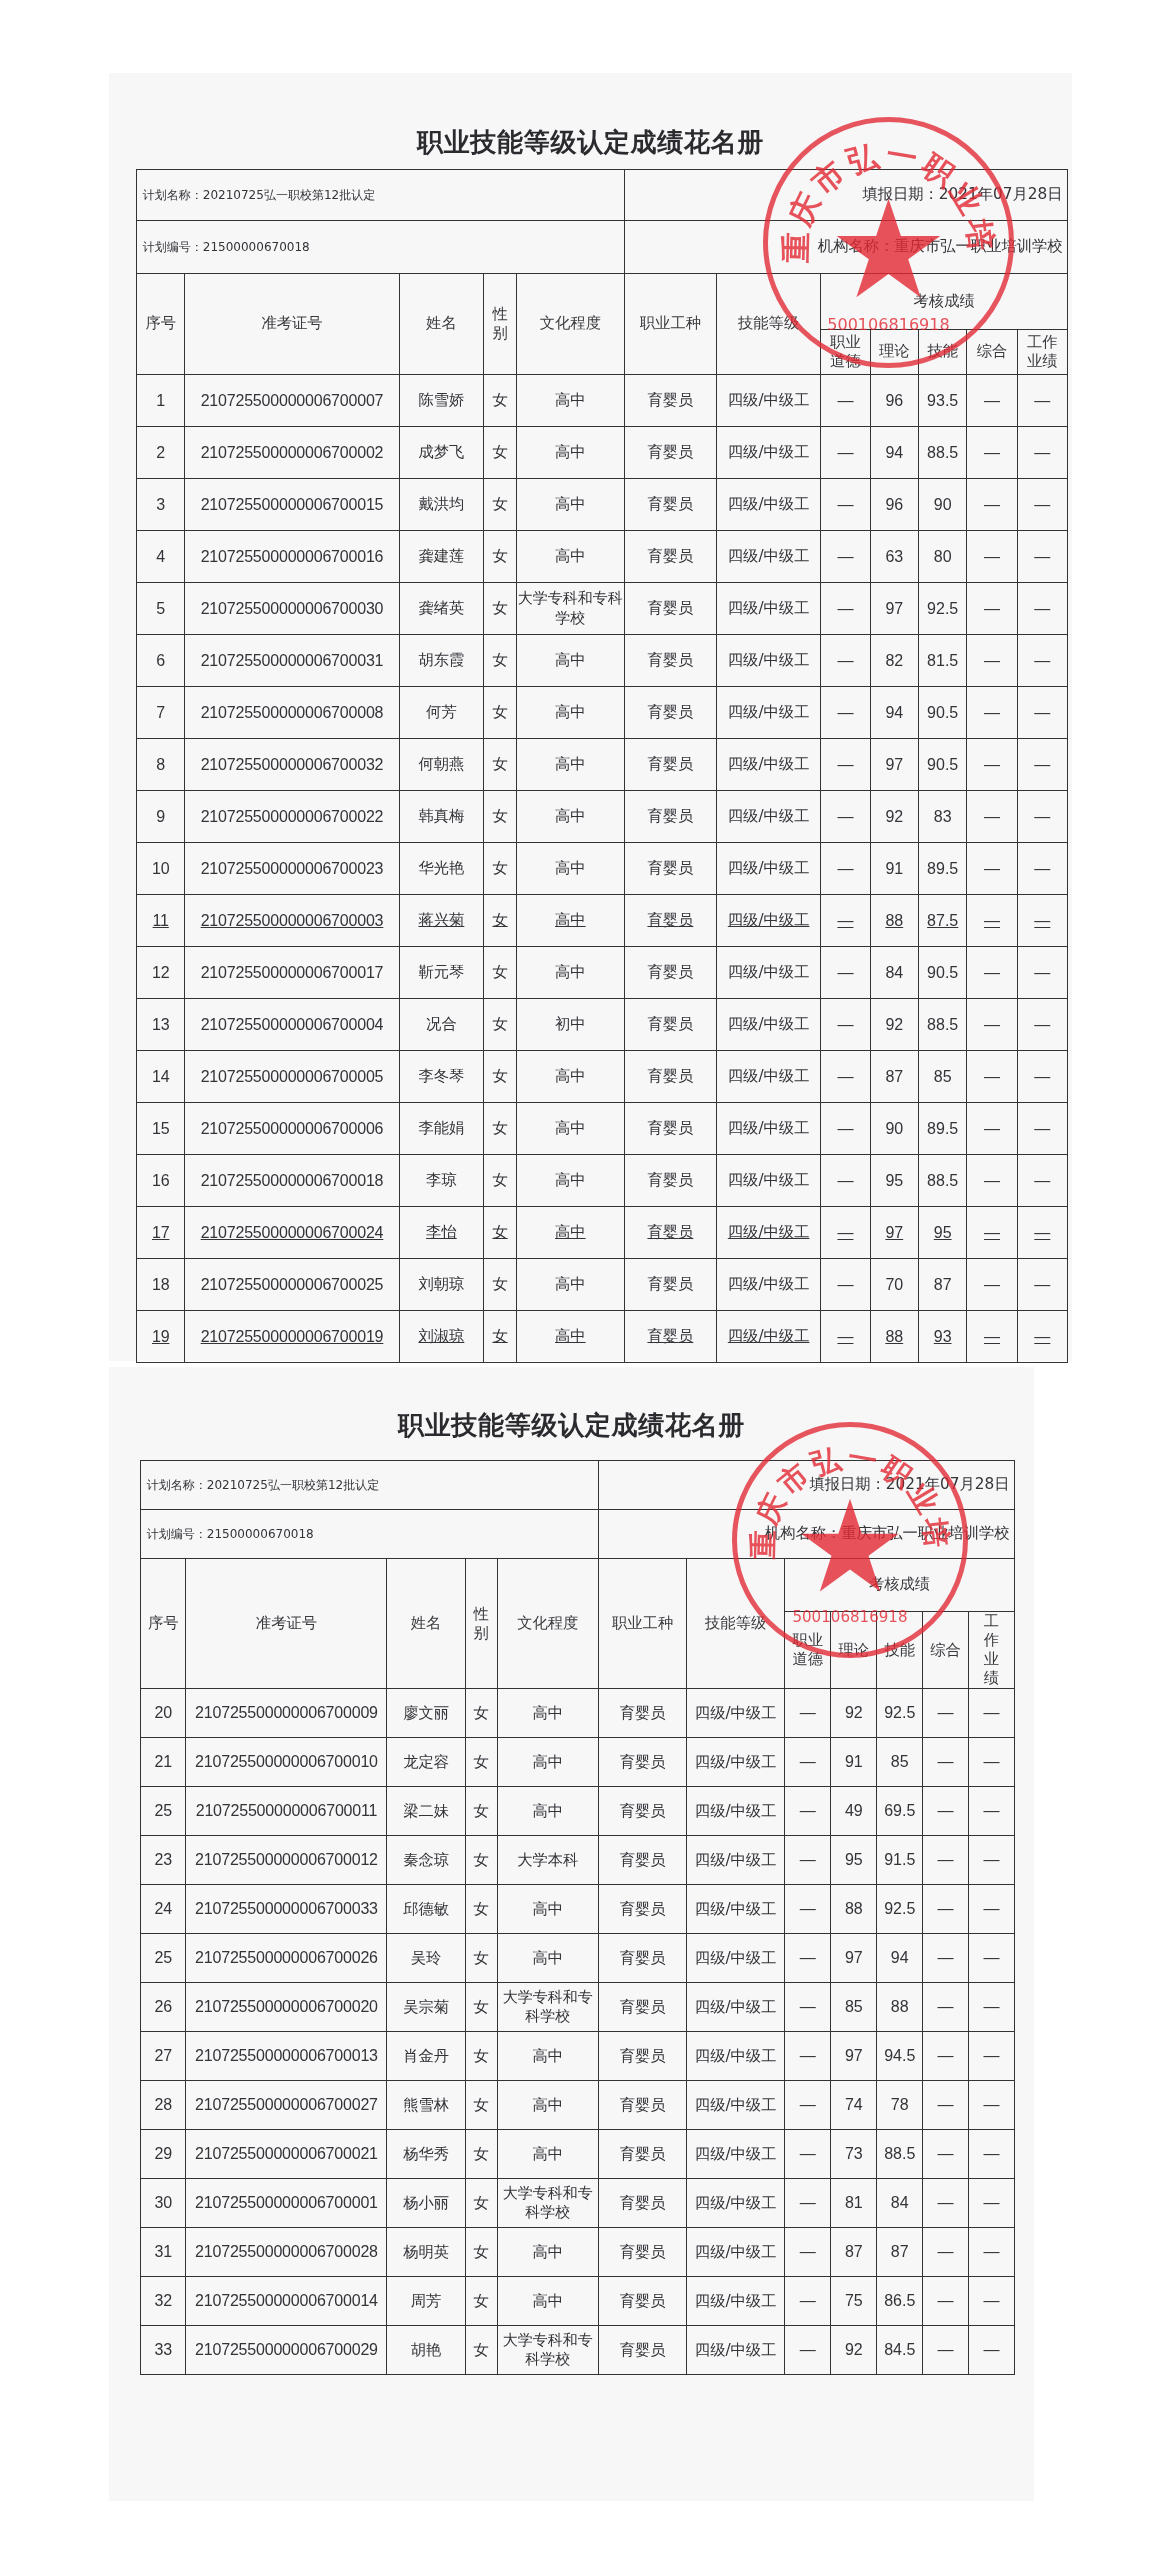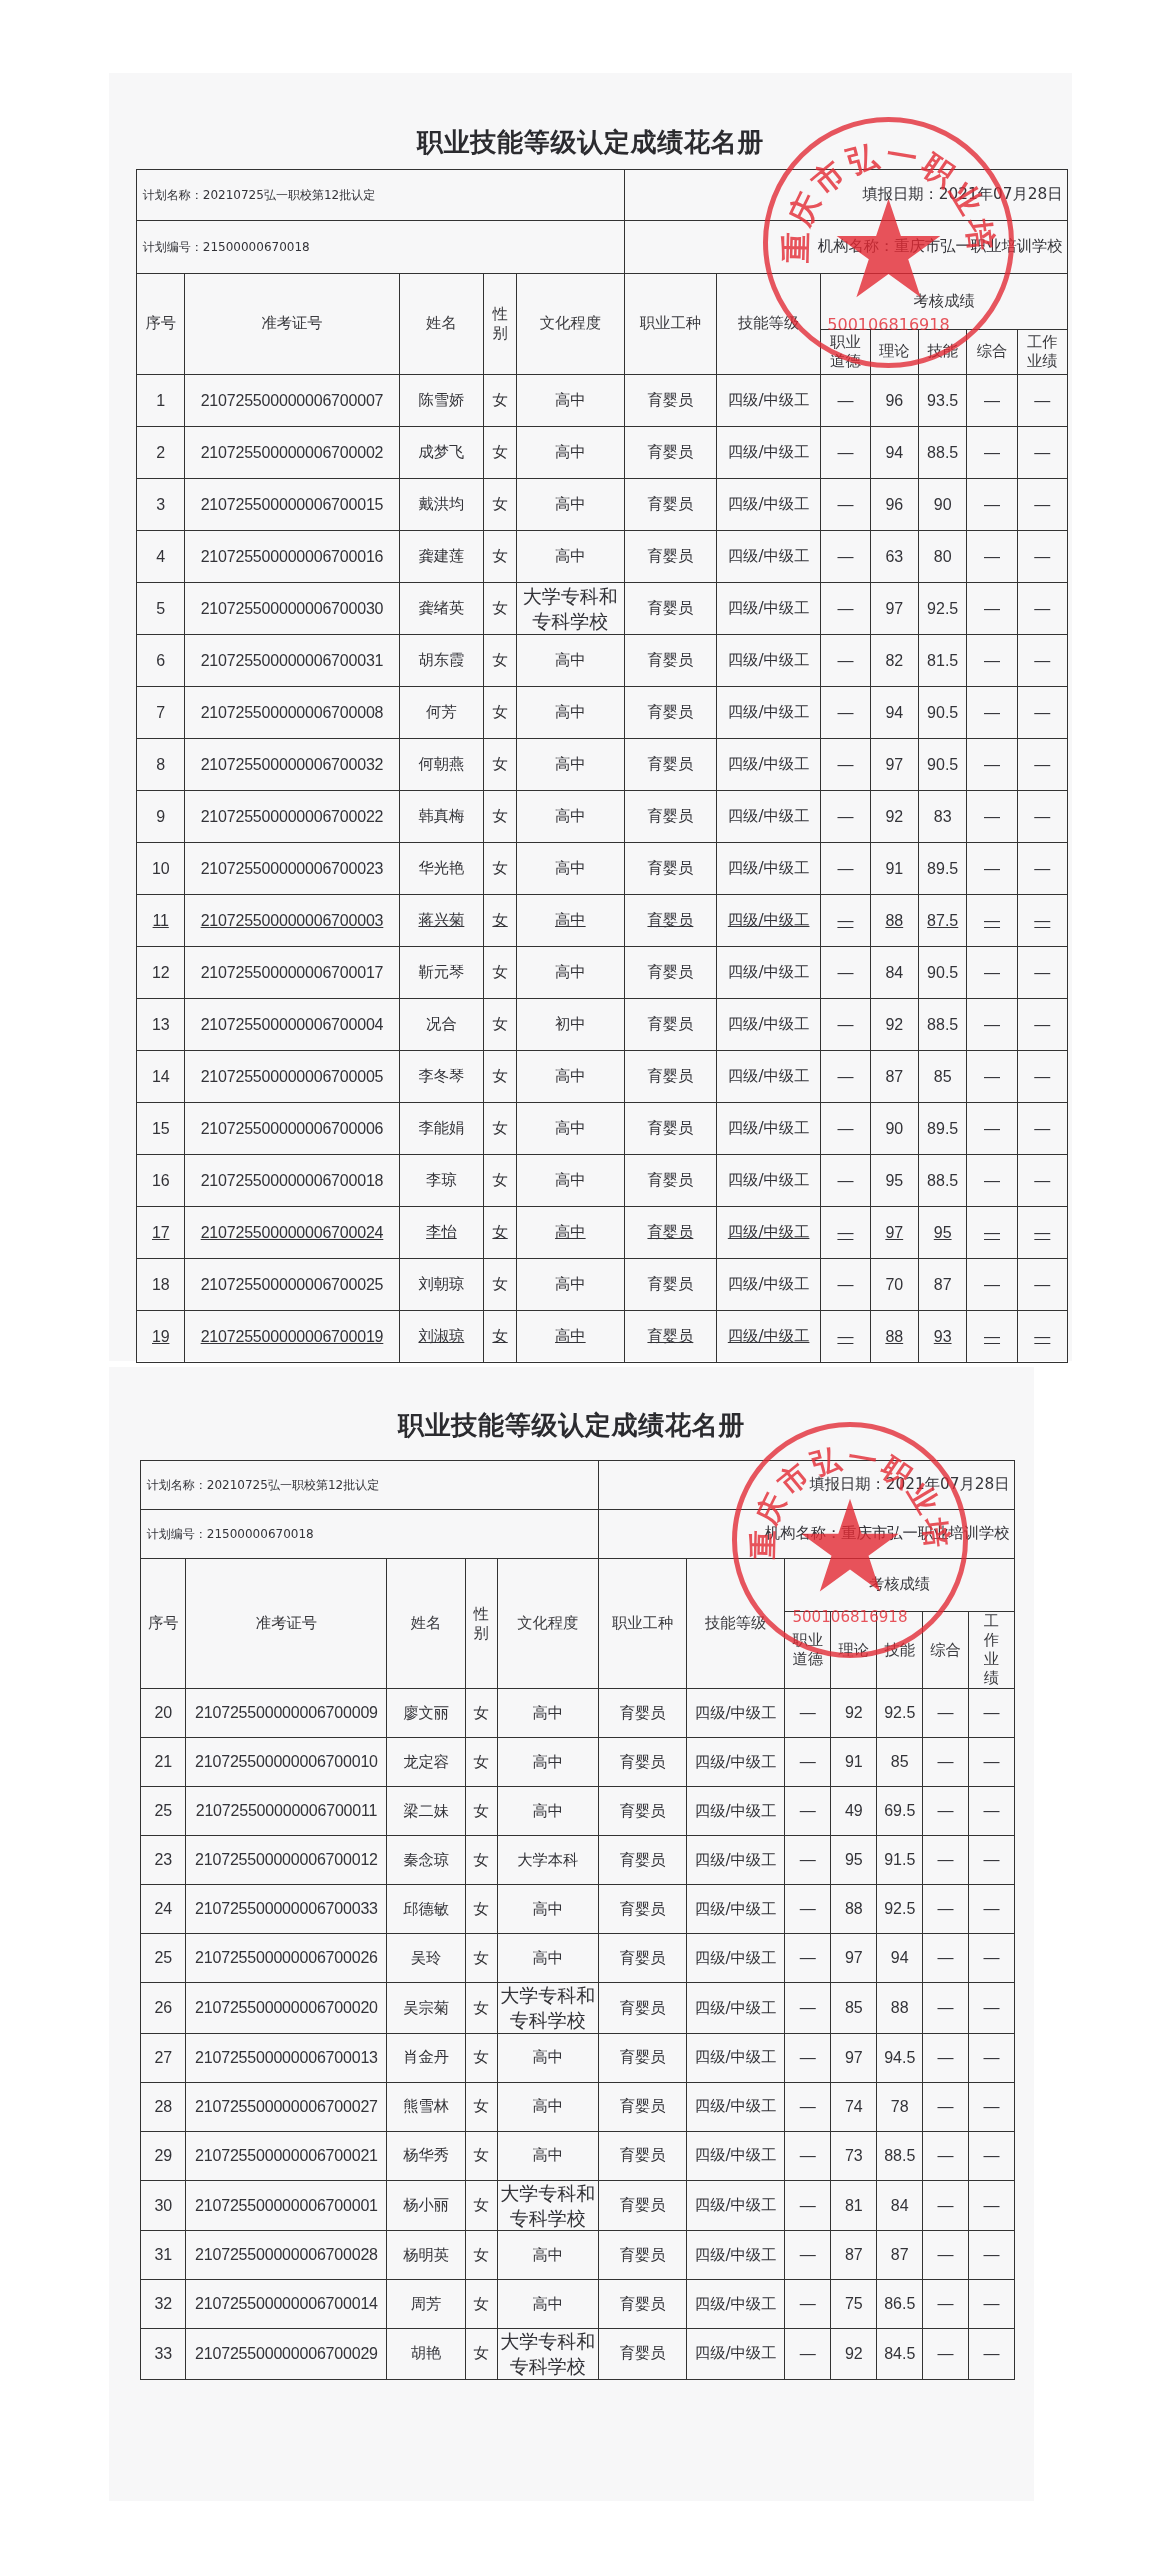--- a/index.html
+++ b/index.html
@@ -18,21 +18,21 @@
   }
   table.roster td {
     border: 1.5px solid #333; text-align: center; vertical-align: middle;
     padding: 0; line-height: 1.25; overflow: hidden;
   }
   table.roster td.info { text-align: left; padding-left: 5.8px; font-size: 12px; white-space: nowrap; }
   table.roster td.info-right { text-align: right; padding-right: 4.4px; font-size: 15.3px; white-space: nowrap; }
   table.roster td.hdr { font-size: 15.3px; color: #3a3a3e; }
   table.roster td.num { font-family: "Liberation Sans", sans-serif; font-size: 16px; letter-spacing: -0.2px; }
   table.roster td.score { font-family: "Liberation Sans", sans-serif; font-size: 16px; }
-  table.roster td.edu2 { font-size: 19px; line-height: 1.3; }
+  table.roster td.edu2 { font-size: 15px; line-height: 1.3; }
   .stamp {
     position: absolute; border-radius: 50%; border: 5.1px solid rgba(226, 40, 50, 0.78);
     pointer-events: none;
   }
   .stamp svg { position: absolute; left: -5.1px; top: -5.1px; }
 </style>
 </head>
 <body>
 
 <div class="paper" style="left:109px; top:73px; width:963px; height:1288px;"></div>

